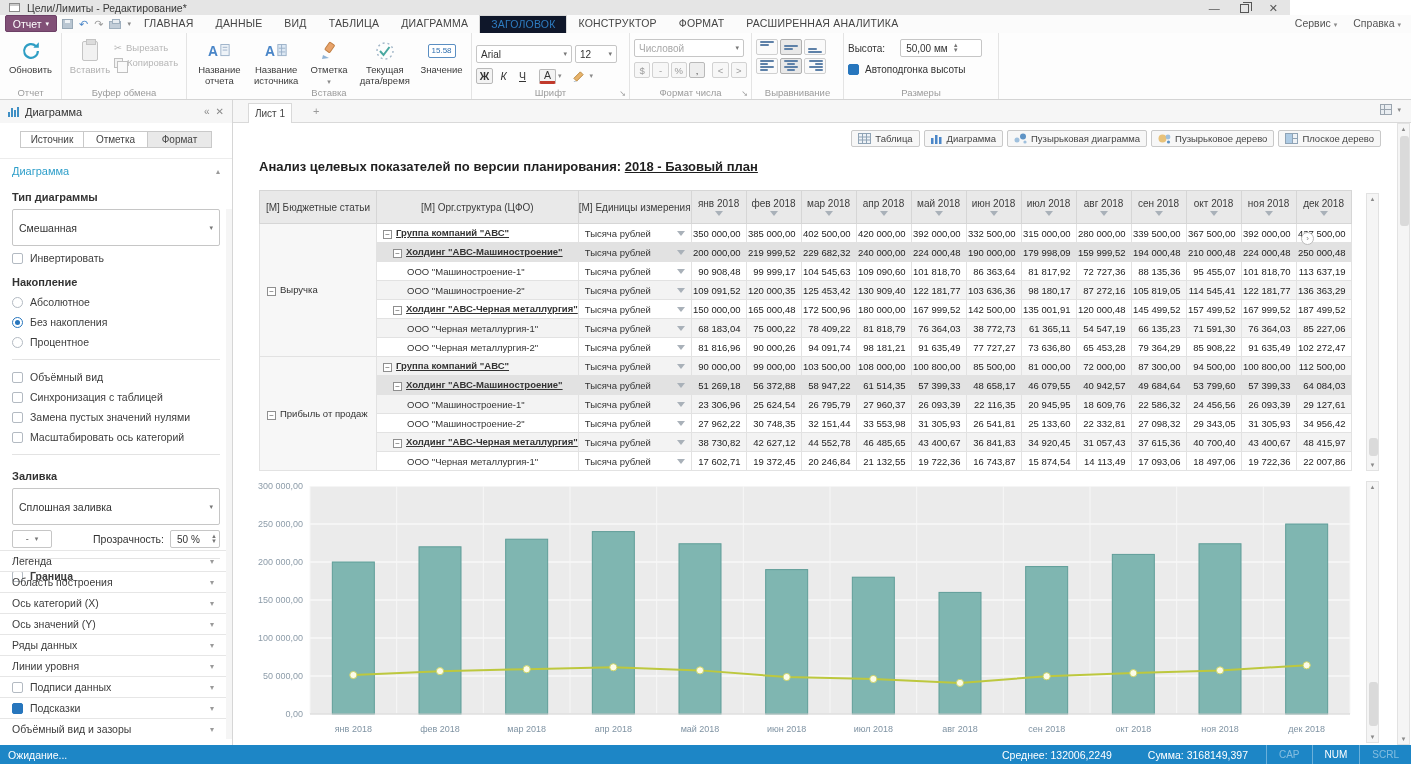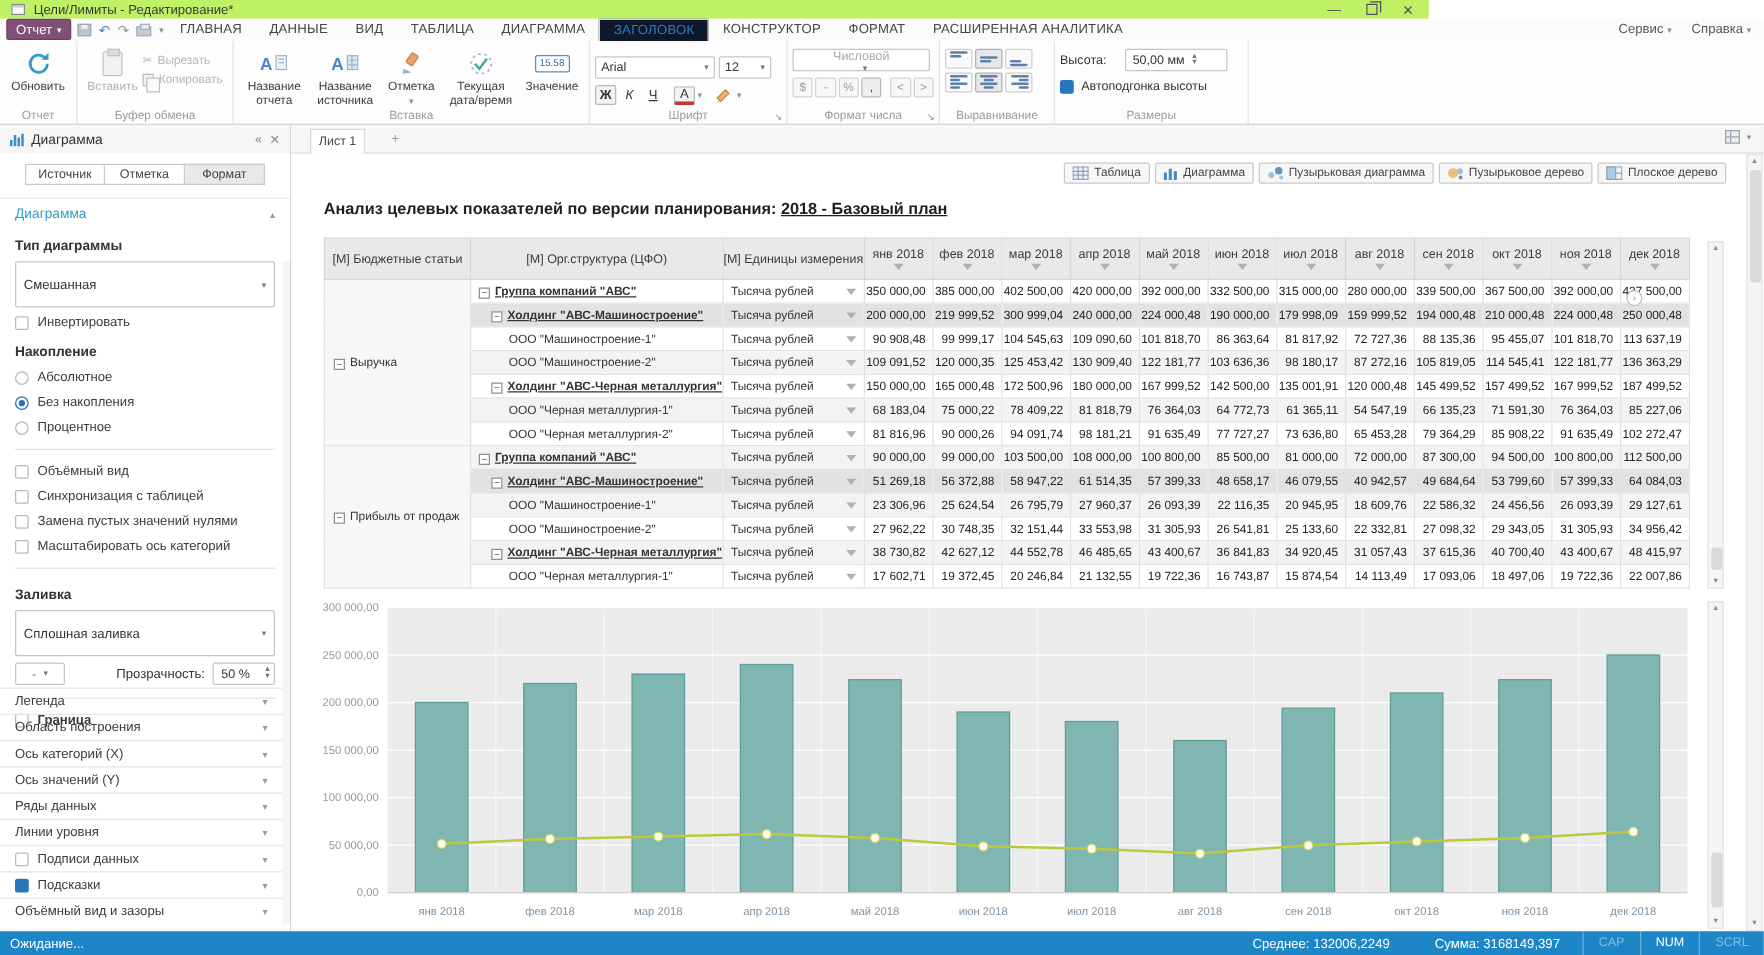--- a/index.html
+++ b/index.html
@@ -1,20 +1,20 @@
 <!DOCTYPE html>
 <html><head>
 <meta charset="utf-8">
 <style>
   * { margin:0; padding:0; box-sizing:border-box; }
   html,body { width:1411px; height:764px; overflow:hidden; background:#fff;
     font-family:"Liberation Sans", sans-serif; color:#333; }
 
   
-  #titlebar { position:absolute; left:0; top:0; width:1143px; height:15px; background:#bef264; }
+  #titlebar { position:absolute; left:0; top:0; width:1290px; height:15px; background:#e5e5e5; }
   #titlebar .doc-ic { position:absolute; left:9px; top:3px; width:11px; height:9px; border:1px solid #8a8a8a; background:#fff; }
   #titlebar .doc-ic::before{ content:""; position:absolute; left:0; top:0; width:100%; height:2px; background:#c9c9c9;}
   #titlebar .wtitle { position:absolute; left:27px; top:2px; font-size:10.5px; color:#3a3a3a; }
   .winbtns { position:absolute; top:2px; right:12px; display:flex; gap:20px; font-size:11px; color:#555; }
   .winbtns span { cursor:default; }
   .restore-ic { display:inline-block; width:9px; height:9px; border:1px solid #555; position:relative; top:1px;}
   .restore-ic::before { content:""; position:absolute; left:2px; top:-3px; width:8px; height:8px; border:1px solid #555; border-bottom:none; border-left:none; }
 
   
   #tabrow { position:absolute; left:0; top:15px; width:1411px; height:18px; background:#fbfbfb; }
@@ -46,21 +46,21 @@
   .smallbtn.disabled { color:#b6b6b6; }
   .copy-ic { position:relative; width:9px; height:10px; border:1px solid #c0c0c0; background:#f3f3f3; }
   .copy-ic::before { content:""; position:absolute; left:2px; top:2px; width:9px; height:10px; border:1px solid #c0c0c0; background:#fafafa; }
   .paste-ic { position:relative; width:16px; height:20px; border:1px solid #c4c4c4; background:#f1f1f1; border-radius:2px; }
   .paste-ic::before { content:""; position:absolute; left:3px; top:-3px; width:8px; height:4px; background:#dcdcdc; border:1px solid #c4c4c4; }
   .badge-val { border:1px solid #5a8ec2; color:#2f6faf; font-size:8px; padding:1px 3px; border-radius:2px; background:#fff; }
   .mini-caret { font-size:7px; color:#8a8a8a; }
 
   .sel { height:18px; border:1px solid #c6c6c6; background:#fff; border-radius:2px; display:flex; align-items:center; font-size:10px; color:#333; padding:0 4px; justify-content:space-between; }
   .sel .caret { font-size:7px; color:#777; margin-left:6px; }
-  .sel.disabled { color:#a8a8a8;flex-direction:column; }
+  .sel.disabled { color:#a8a8a8; }
   .fmtbtn { width:17px; height:16px; border:1px solid #d2d2d2; border-radius:2px; background:#f7f7f7; font-size:9.5px; color:#9a9a9a; display:flex; align-items:center; justify-content:center; }
   .fmtbtn.on { color:#444; background:#eee; border-color:#b9b9b9; }
   .fontbtn { min-width:17px; height:16px; border:1px solid transparent; border-radius:2px; font-size:10.5px; color:#333; display:flex; align-items:center; justify-content:center; padding:0 2px; }
   .fontbtn.frame { border-color:#b9b9b9; background:#f3f3f3; }
   .al-ic { width:15px; height:12px; display:flex; flex-direction:column; gap:1px; }
   .al-ic span { height:2px; background:#5e81a8; border-radius:1px; }
   .albtn { width:22px; height:16px; border:1px solid #d0d0d0; border-radius:2px; background:#fafafa; display:flex; align-items:center; justify-content:center; }
   .albtn.on { background:#e8e8e8; border-color:#b0b0b0; }
   .spin { height:18px; border:1px solid #c6c6c6; background:#fff; border-radius:2px; display:flex; align-items:center; font-size:10px; padding:0 2px 0 5px; }
   .spin .arrows { display:flex; flex-direction:column; font-size:6px; color:#777; line-height:5px; margin-left:5px; }
@@ -675,21 +675,21 @@
             <td class="cell val">339 500,00</td>
             <td class="cell val">367 500,00</td>
             <td class="cell val">392 000,00</td>
             <td class="cell val">437 500,00</td>
           </tr>
           <tr class="selrow">
             <td class="cell namec" style="padding-left:16px"><span class="expander">−</span><span class="emph">Холдинг "АВС-Машиностроение"</span></td>
             <td class="cell unitc"><span>Тысяча рублей</span><span class="funnel"></span></td>
             <td class="cell val">200 000,00</td>
             <td class="cell val">219 999,52</td>
-            <td class="cell val">300 999,04</td>
+            <td class="cell val">229 682,32</td>
             <td class="cell val">240 000,00</td>
             <td class="cell val">224 000,48</td>
             <td class="cell val">190 000,00</td>
             <td class="cell val">179 998,09</td>
             <td class="cell val">159 999,52</td>
             <td class="cell val">194 000,48</td>
             <td class="cell val">210 000,48</td>
             <td class="cell val">224 000,48</td>
             <td class="cell val">250 000,48</td>
           </tr>
@@ -742,21 +742,21 @@
             <td class="cell val">187 499,52</td>
           </tr>
           <tr class="stripe">
             <td class="cell namec" style="padding-left:30px"><span class="">ООО "Черная металлургия-1"</span></td>
             <td class="cell unitc"><span>Тысяча рублей</span><span class="funnel"></span></td>
             <td class="cell val">68 183,04</td>
             <td class="cell val">75 000,22</td>
             <td class="cell val">78 409,22</td>
             <td class="cell val">81 818,79</td>
             <td class="cell val">76 364,03</td>
-            <td class="cell val">64 772,73</td>
+            <td class="cell val">38 772,73</td>
             <td class="cell val">61 365,11</td>
             <td class="cell val">54 547,19</td>
             <td class="cell val">66 135,23</td>
             <td class="cell val">71 591,30</td>
             <td class="cell val">76 364,03</td>
             <td class="cell val">85 227,06</td>
           </tr>
           <tr class="">
             <td class="cell namec" style="padding-left:30px"><span class="">ООО "Черная металлургия-2"</span></td>
             <td class="cell unitc"><span>Тысяча рублей</span><span class="funnel"></span></td>

